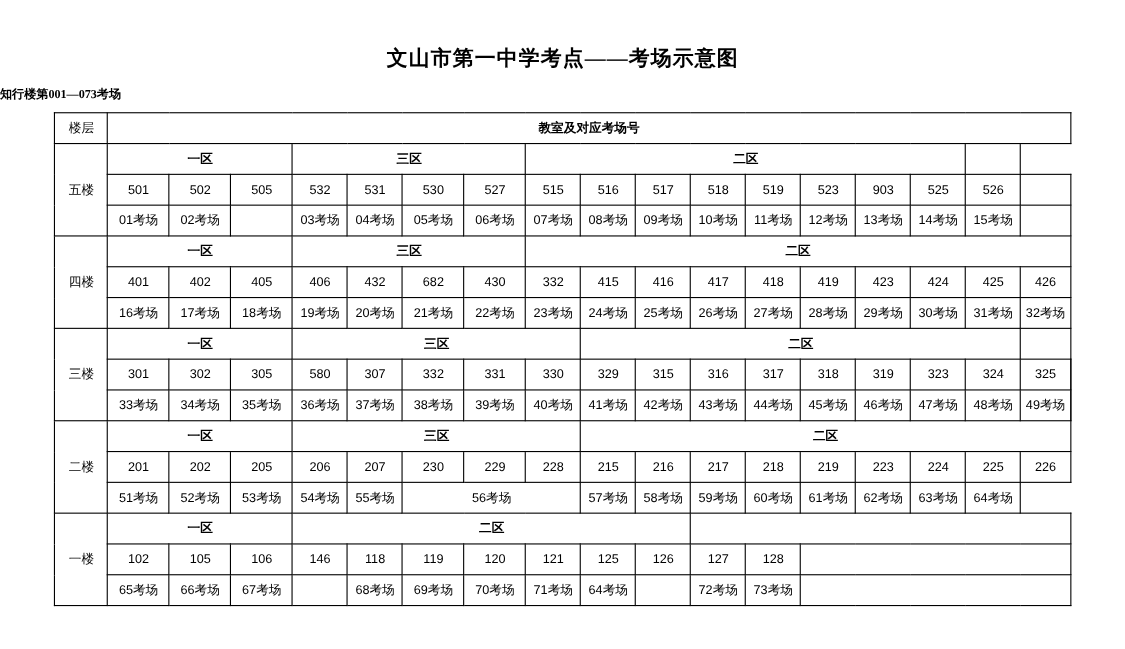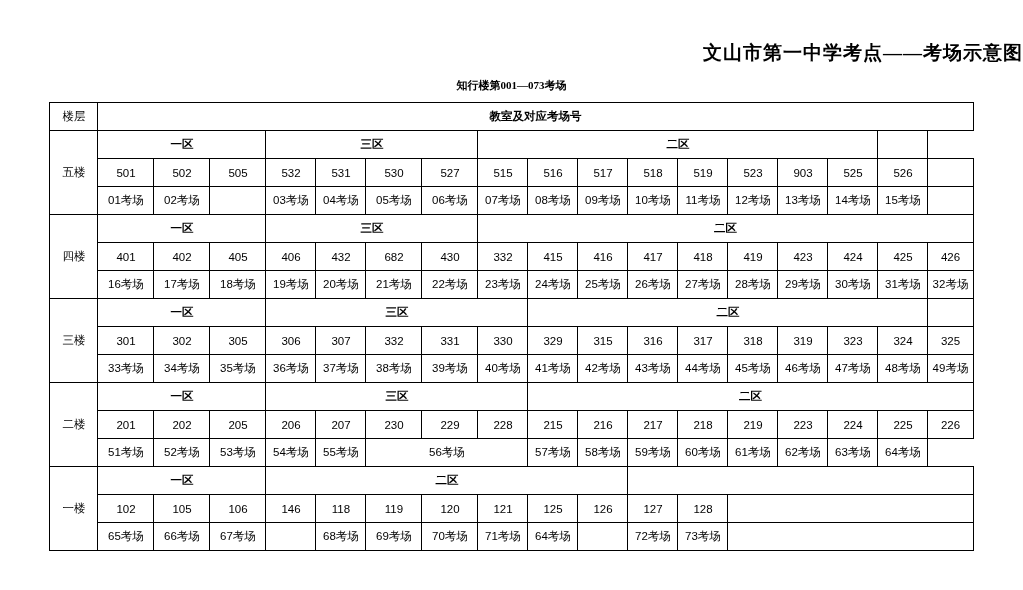--- a/index.html
+++ b/index.html
@@ -14,29 +14,29 @@
     color: #000000;
     overflow: hidden;
   }
   .page {
     position: relative;
     width: 1023px;
     height: 590px;
     box-sizing: border-box;
   }
   .title {
-    text-align: right;
+    text-align: center;
     font-family: "Liberation Serif", serif;
     font-size: 19px;
     font-weight: bold;
     letter-spacing: 1px;
     padding-top: 40px;
   }
   .subtitle {
-    text-align: center;
+    text-align: left;
     font-family: "Liberation Serif", serif;
     font-size: 11px;
     font-weight: bold;
     padding-top: 12px;
     padding-bottom: 9px;
   }
   table.sheet {
     border-collapse: collapse;
     margin: 0 auto;
     width: 923px;
@@ -210,21 +210,21 @@
         <td class="floor" rowspan="3">三楼</td>
         <td class="zone" colspan="3">一区</td>
         <td class="zone" colspan="5">三区</td>
         <td class="zone" colspan="8">二区</td>
         <td class="zone"></td>
       </tr>
       <tr>
         <td class="room">301</td>
         <td class="room">302</td>
         <td class="room">305</td>
-        <td class="room">306</td>
+        <td class="room">580</td>
         <td class="room">307</td>
         <td class="room">332</td>
         <td class="room">331</td>
         <td class="room">330</td>
         <td class="room">329</td>
         <td class="room">315</td>
         <td class="room">316</td>
         <td class="room">317</td>
         <td class="room">318</td>
         <td class="room">319</td>

